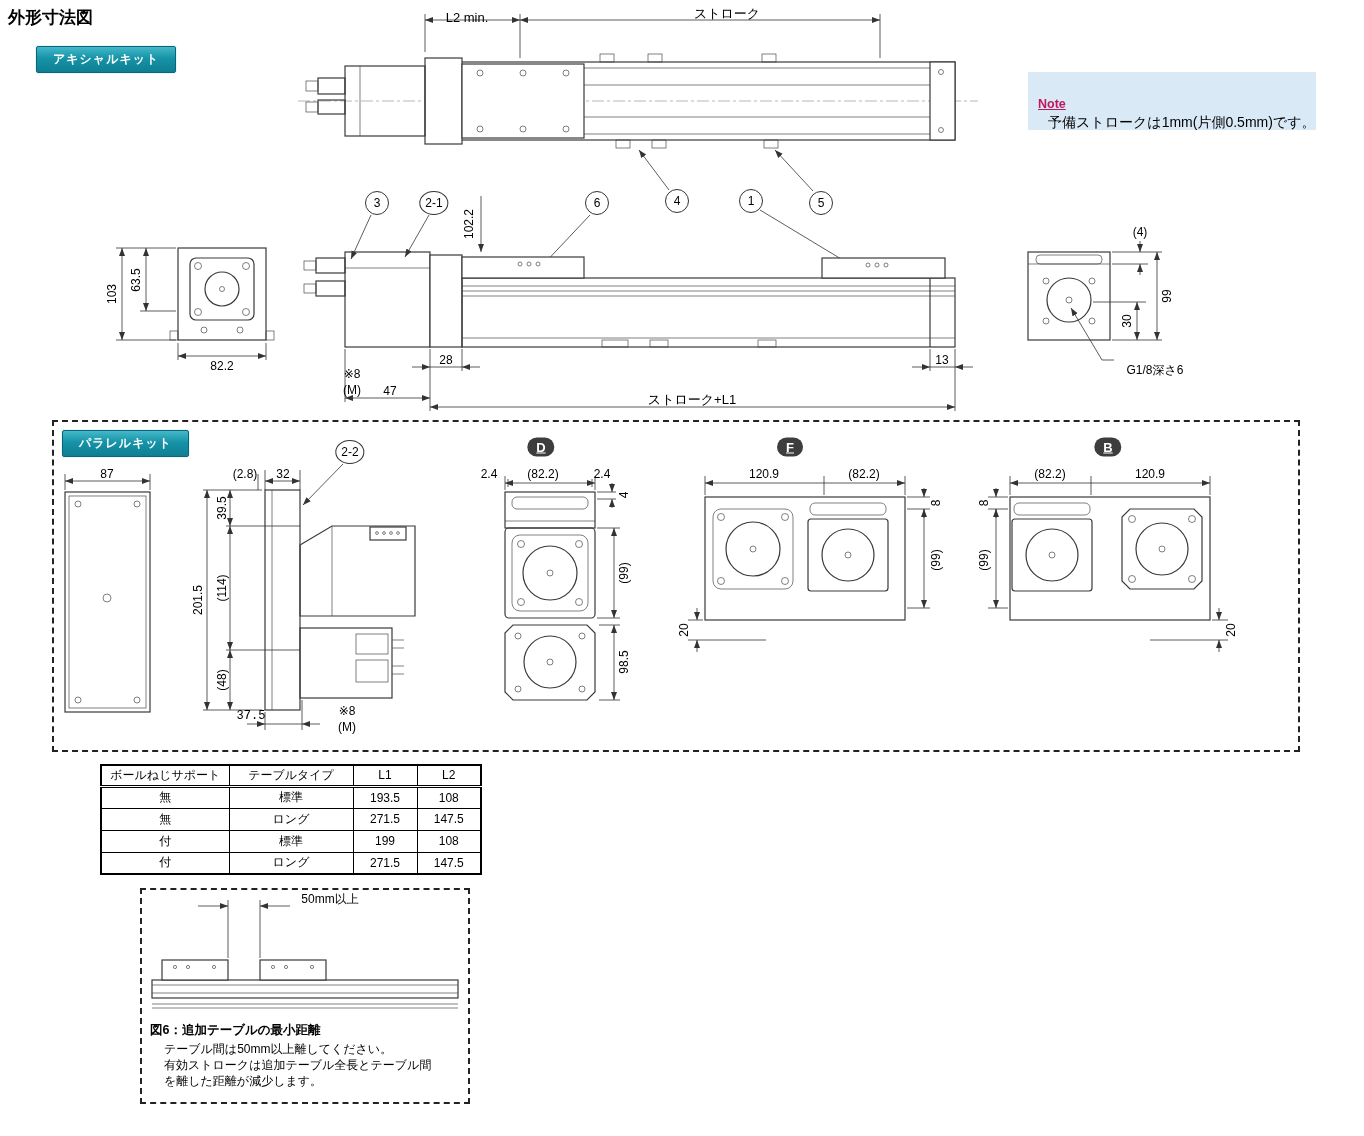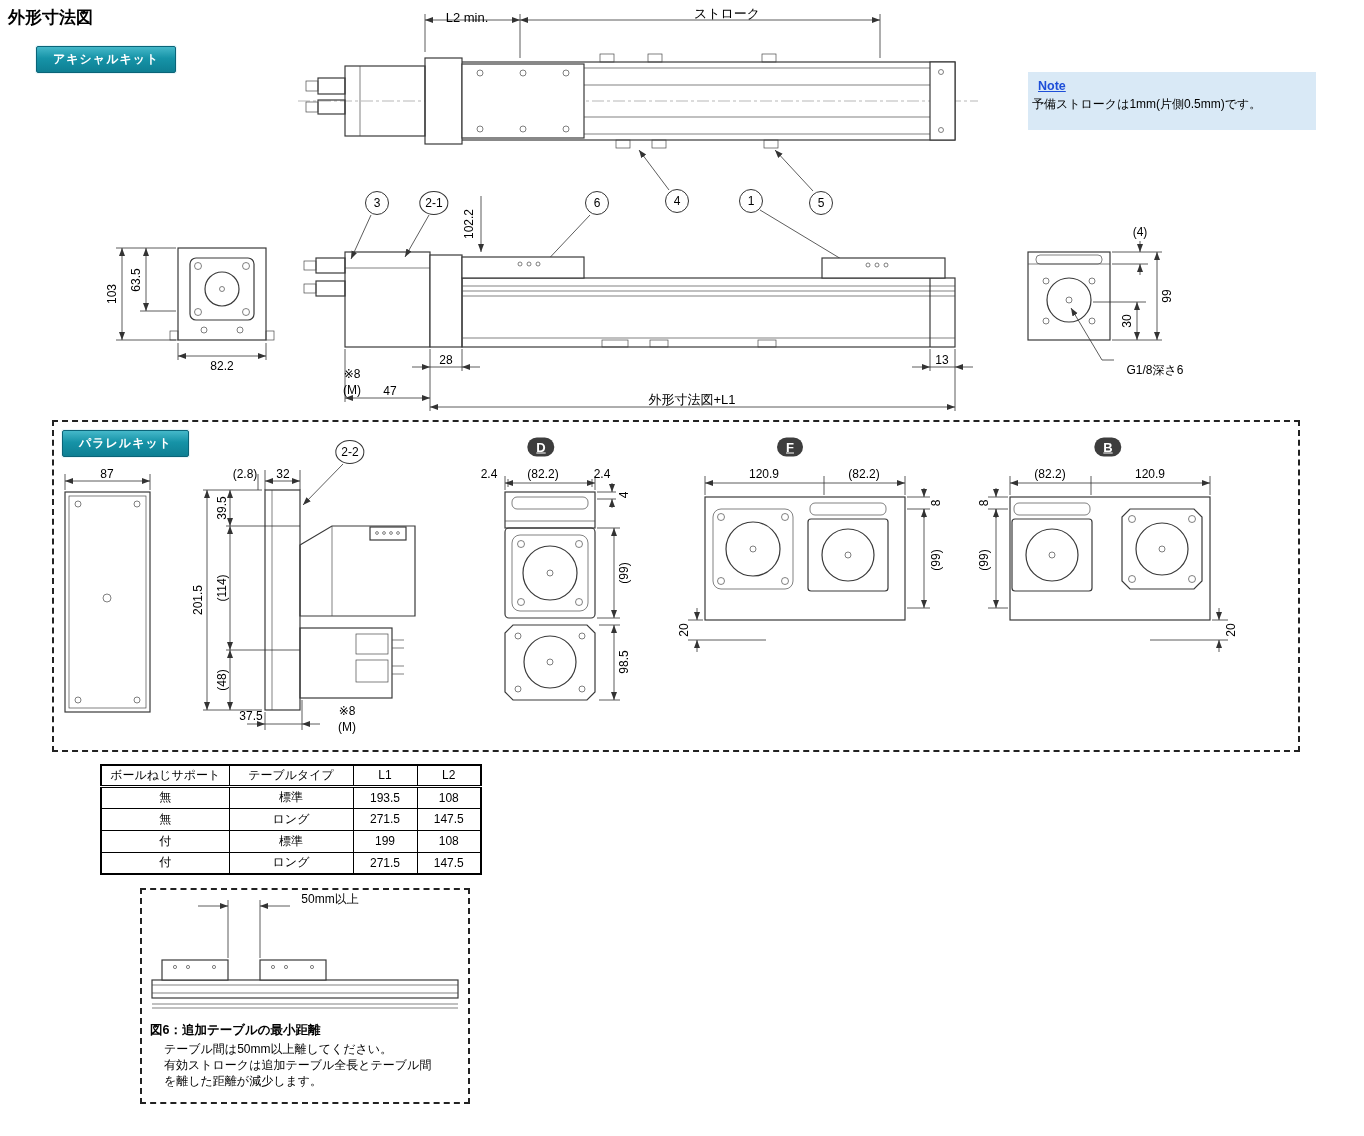--- a/index.html
+++ b/index.html
@@ -13,22 +13,22 @@
 .cl{stroke:#999;stroke-width:0.7;stroke-dasharray:12 3 3 3;fill:none}
 .lbl{position:absolute;font-size:12px;white-space:nowrap;line-height:1;transform:translate(-50%,-50%)}
 .lbl.v{transform:translate(-50%,-50%) rotate(-90deg)}
 .lbl.big{font-size:13px}
 .txtl{position:absolute;font-size:12px;white-space:nowrap;line-height:1.3}
 .page-title{position:absolute;left:8px;top:6px;font-size:17px;font-weight:bold}
 .kit-badge{position:absolute;display:inline-block;padding:4px 16px;font-size:12px;font-weight:bold;letter-spacing:1px;color:#fff;background:linear-gradient(180deg,#45b8c9 0%,#1693a7 45%,#0e7f93 100%);border:1px solid #0b6478;border-radius:2px;box-shadow:0 0 0 1px #e8f6fa}
 .callout{position:absolute;transform:translate(-50%,-50%);min-width:24px;height:24px;padding:0 5px;background:#fff;border:1.4px solid #333;border-radius:50%;display:flex;align-items:center;justify-content:center;font-size:12px}
 .viewlbl{position:absolute;transform:translate(-50%,-50%);background:#3d3d3d;color:#fff;font-weight:bold;font-size:13px;line-height:1;padding:3px 9px;border-radius:10px;text-decoration:underline}
 .note{position:absolute;left:1028px;top:72px;width:288px;height:58px;background:#d9e9f6}
-.note-title{font-weight:bold;font-size:12.5px;color:#1d4ed8;text-decoration:underline;padding:7px 0 3px 10px}
-.note-body{font-size:12px;padding-left:4px}
+.note-title{font-weight:bold;font-size:12.5px;color:#be185d;text-decoration:underline;padding:25px 0 3px 10px}
+.note-body{font-size:14px;padding-left:20px}
 .dashed-box{position:absolute;border:2px dashed #222}
 .spec{position:absolute;left:100px;top:764px;border-collapse:collapse;border:2px solid #000;font-size:12px;table-layout:fixed}
 .spec th,.spec td{border:1px solid #000;text-align:center;height:22px;font-weight:normal;padding:0 4px}
 .spec thead th{border-bottom:3px double #000;height:21px}
 .fig6-caption{font-weight:bold;font-size:12.5px}
 </style>
 </head>
 <body>
 
 <div class="page">
@@ -389,21 +389,21 @@
 <div class="lbl big" style="left:467px;top:17px;">L2 min.</div>
 <div class="lbl big" style="left:700px;top:13px;margin-left:27px;">ストローク</div>
 <div class="lbl v" style="left:469px;top:224px;">102.2</div>
 <div class="lbl v" style="left:112px;top:294px;">103</div>
 <div class="lbl v" style="left:136px;top:280px;">63.5</div>
 <div class="lbl" style="left:222px;top:366px;">82.2</div>
 <div class="lbl" style="left:352px;top:374px;">※8</div>
 <div class="lbl" style="left:352px;top:390px;">(M)</div>
 <div class="lbl" style="left:390px;top:391px;">47</div>
 <div class="lbl" style="left:446px;top:360px;text-align:right;">28</div>
-<div class="lbl big" style="left:692px;top:399px;">外形寸法図+L1</div>
+<div class="lbl big" style="left:692px;top:399px;">ストローク+L1</div>
 <div class="lbl" style="left:942px;top:360px;">13</div>
 <div class="lbl" style="left:1140px;top:232px;">(4)</div>
 <div class="lbl v" style="left:1167px;top:296px;">99</div>
 <div class="lbl v" style="left:1127px;top:321px;">30</div>
 <div class="lbl" style="left:1155px;top:370px;">G1/8深さ6</div>
 
 <div class="kit-badge" style="left:62px;top:430px;">パラレルキット</div>
 <div class="callout" style="left:350px;top:452px;">
       <span>2-2</span>
     </div>
@@ -411,21 +411,21 @@
 <div class="viewlbl" style="left:790px;top:447px;">F</div>
 <div class="viewlbl" style="left:1108px;top:447px;">B</div>
 
 <div class="lbl" style="left:107px;top:474px;">87</div>
 <div class="lbl" style="left:245px;top:474px;">(2.8)</div>
 <div class="lbl" style="left:283px;top:474px;">32</div>
 <div class="lbl v" style="left:222px;top:508px;">39.5</div>
 <div class="lbl v" style="left:198px;top:600px;">201.5</div>
 <div class="lbl v" style="left:222px;top:588px;">(114)</div>
 <div class="lbl v" style="left:222px;top:680px;">(48)</div>
-<div class="lbl" style="left:251px;top:716px;">37.5</div>
+<div class="lbl" style="left:251px;top:716px;font-family:Liberation Mono, monospace;">37.5</div>
 <div class="lbl" style="left:347px;top:711px;">※8</div>
 <div class="lbl" style="left:347px;top:727px;">(M)</div>
 
 <div class="lbl" style="left:489px;top:474px;">2.4</div>
 <div class="lbl" style="left:543px;top:474px;">(82.2)</div>
 <div class="lbl" style="left:602px;top:474px;">2.4</div>
 <div class="lbl v" style="left:624px;top:495px;">4</div>
 <div class="lbl v" style="left:624px;top:573px;">(99)</div>
 <div class="lbl v" style="left:624px;top:662px;">98.5</div>
 

